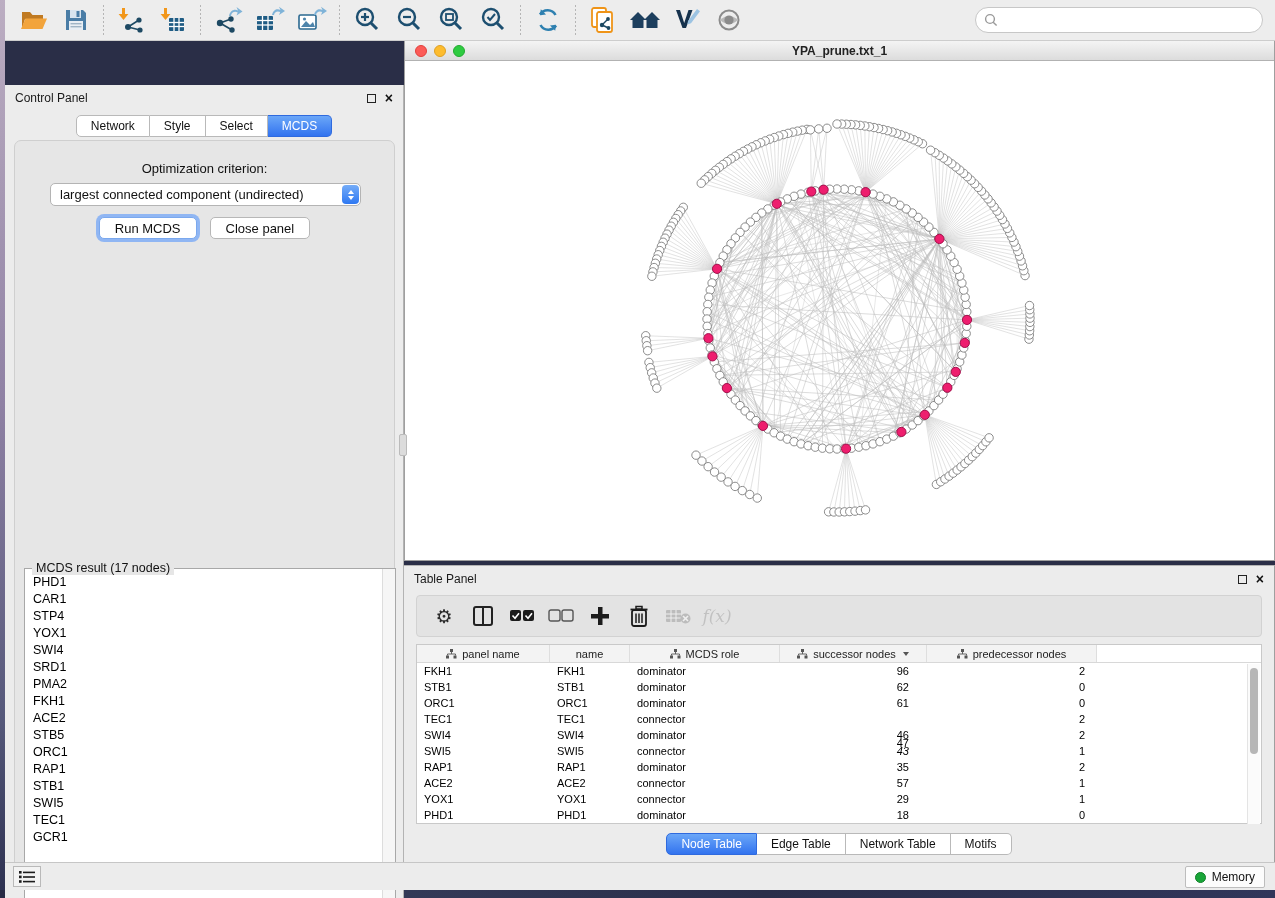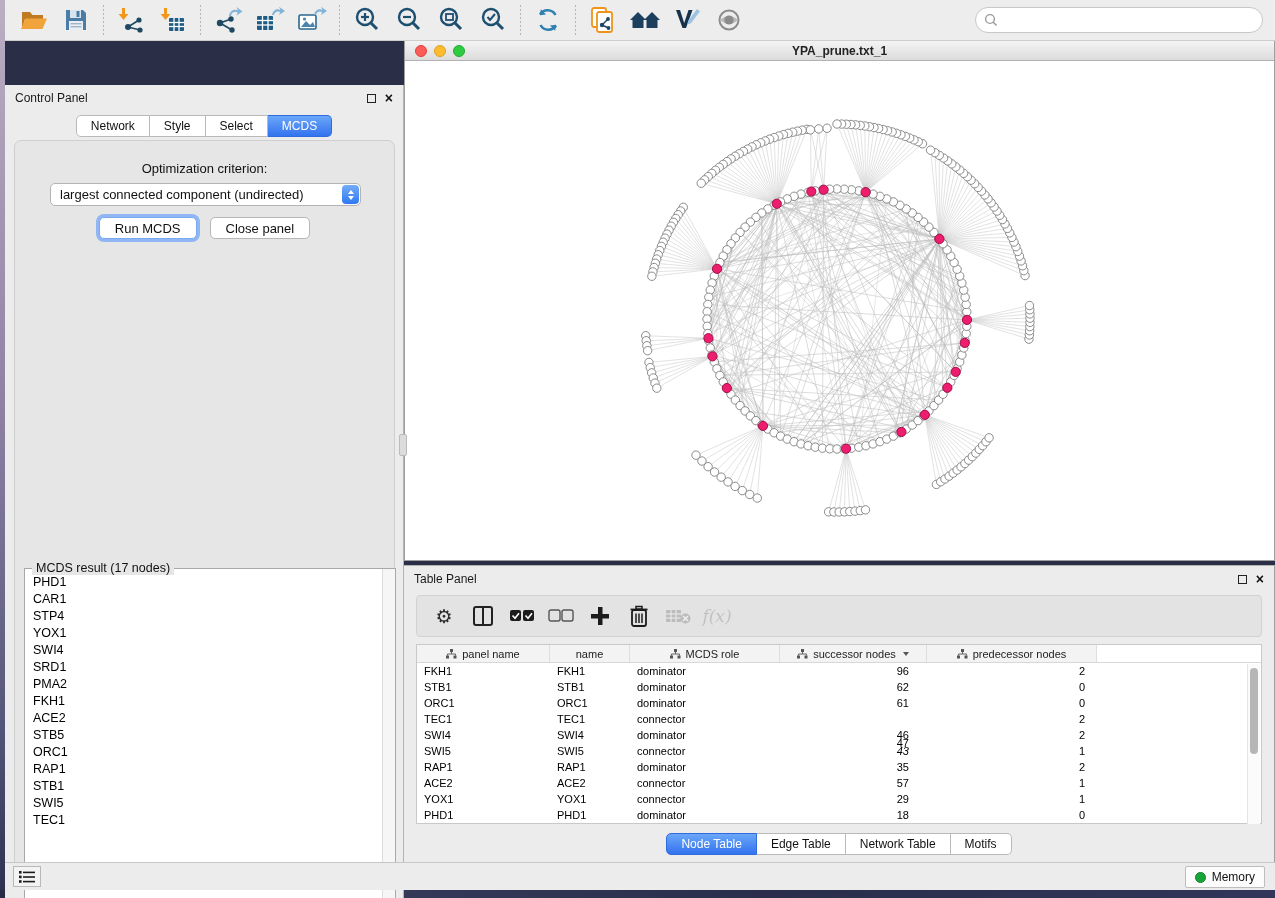--- a/index.html
+++ b/index.html
@@ -328,20 +328,21 @@
             <div class="mcds-item">SRD1</div>
             <div class="mcds-item">PMA2</div>
             <div class="mcds-item">FKH1</div>
             <div class="mcds-item">ACE2</div>
             <div class="mcds-item">STB5</div>
             <div class="mcds-item">ORC1</div>
             <div class="mcds-item">RAP1</div>
             <div class="mcds-item">STB1</div>
             <div class="mcds-item">SWI5</div>
             <div class="mcds-item">TEC1</div>
+            <div class="mcds-item">GCR1</div>
           </div>
         <div id="mcds-scroll"></div>
       </div>
     </div>
   </div>
 
   <div id="v-split-handle"></div>
 
   <div id="net-window">
     <div id="net-titlebar">

